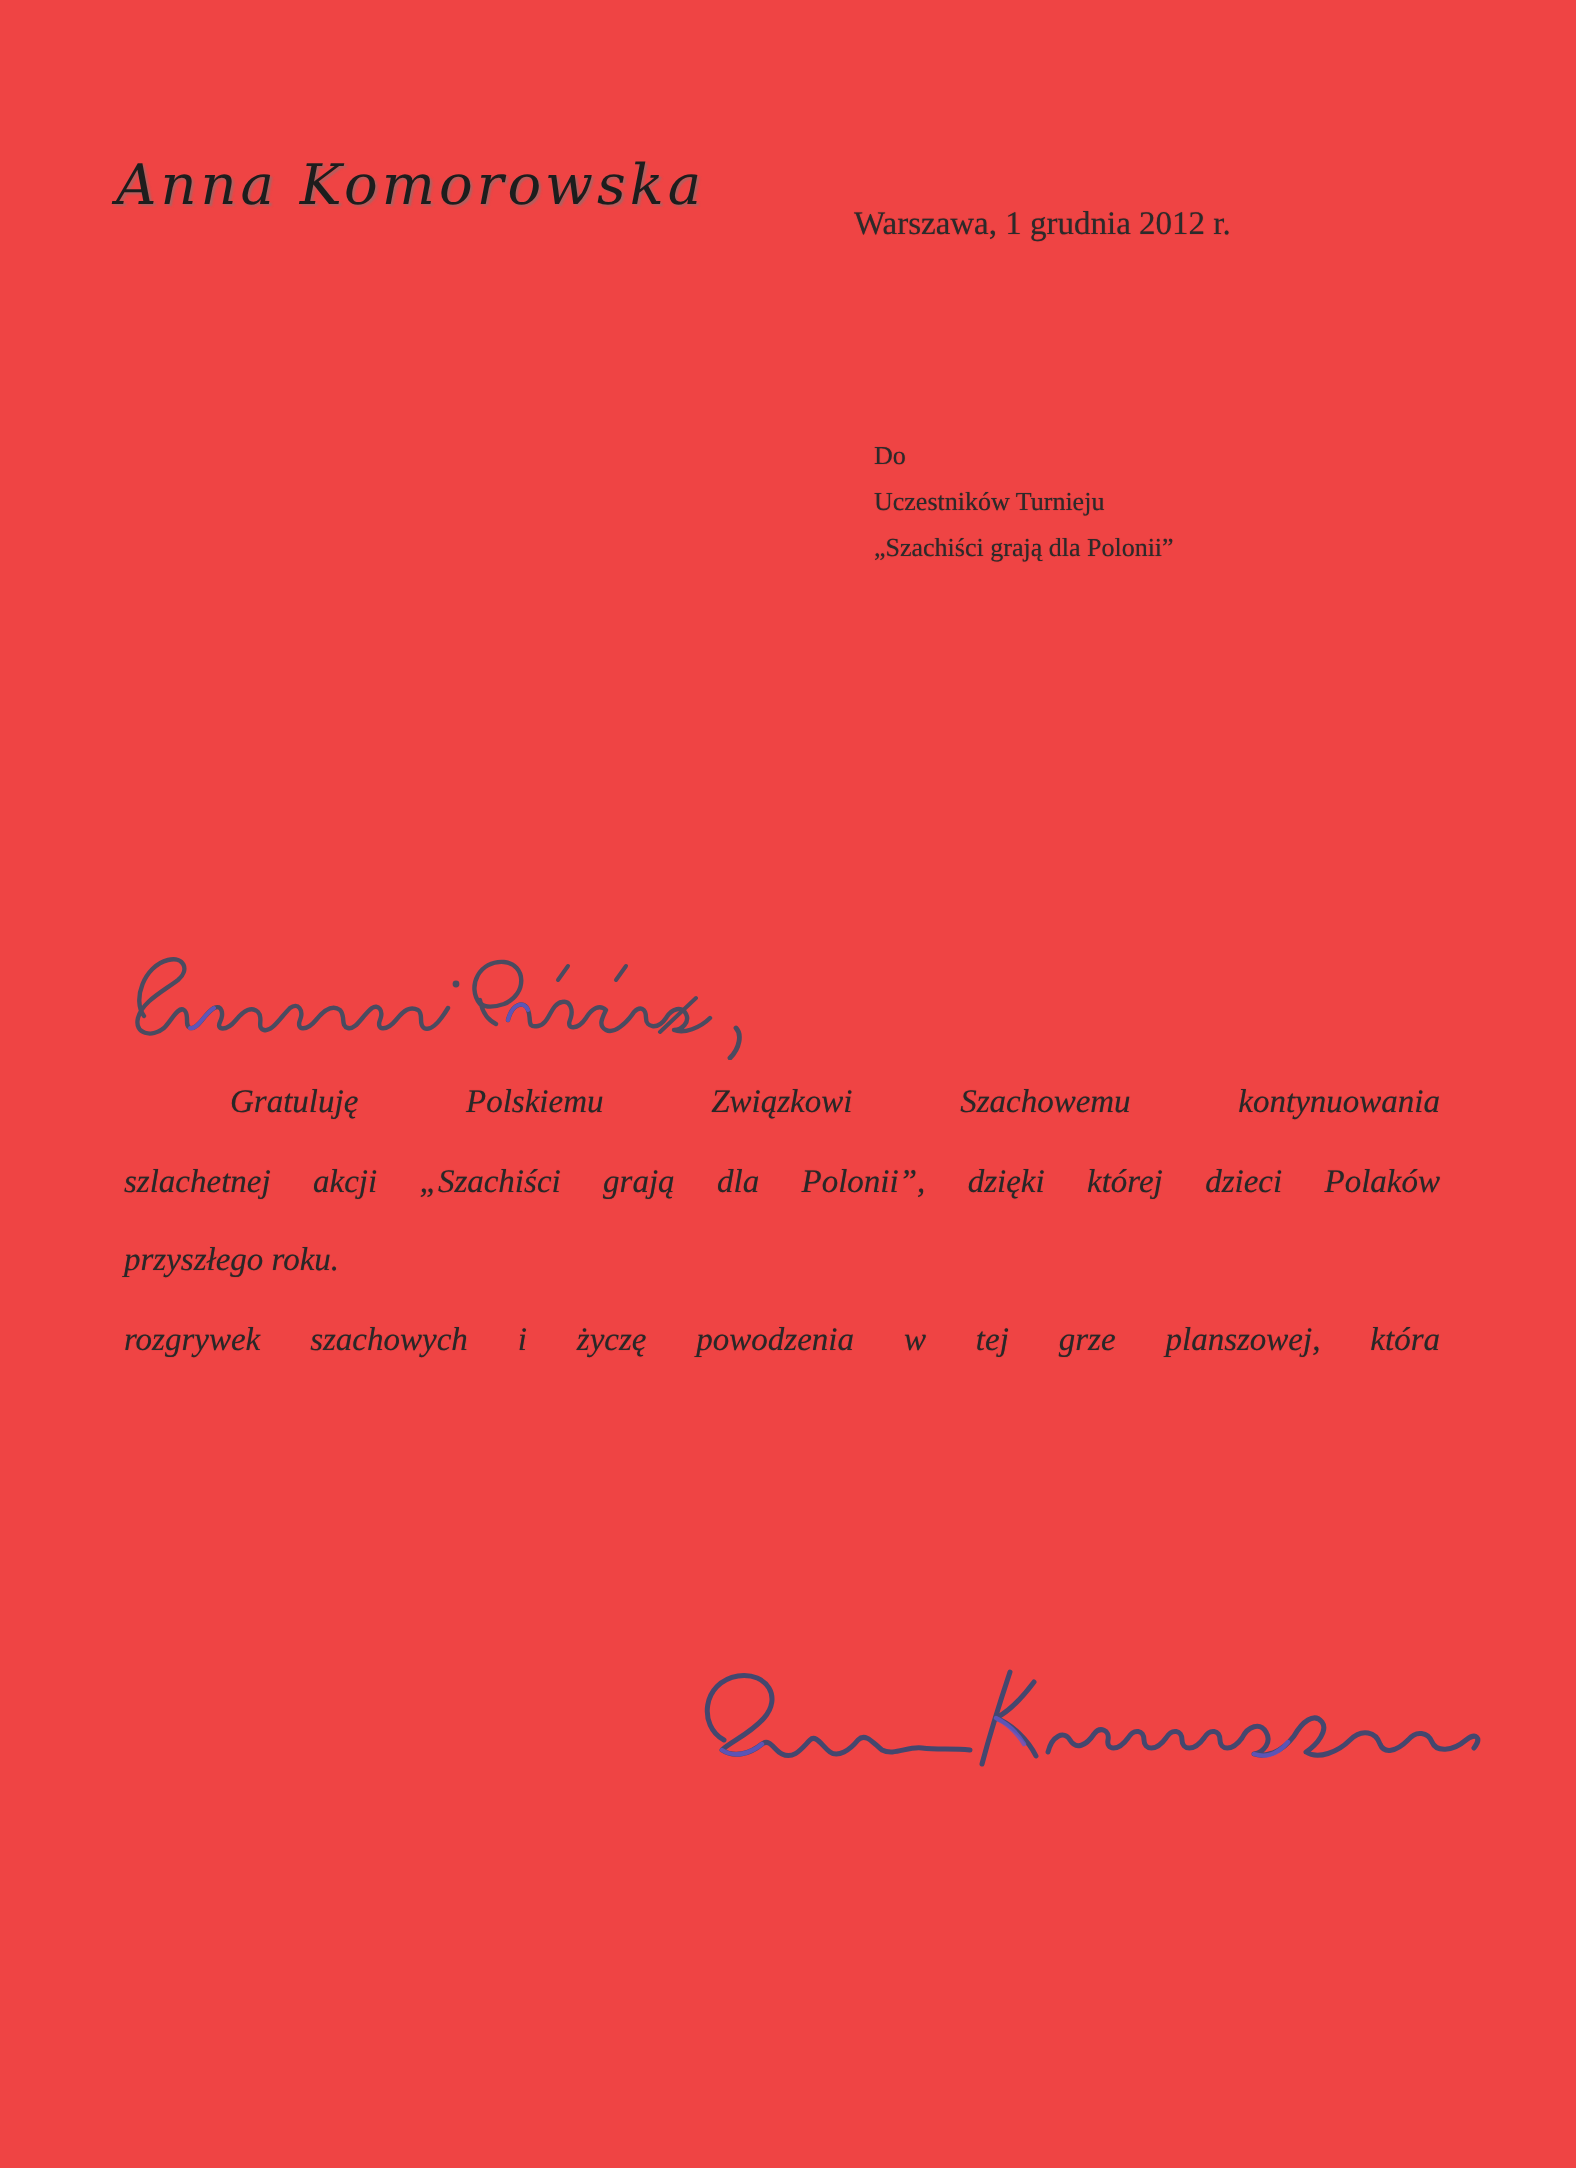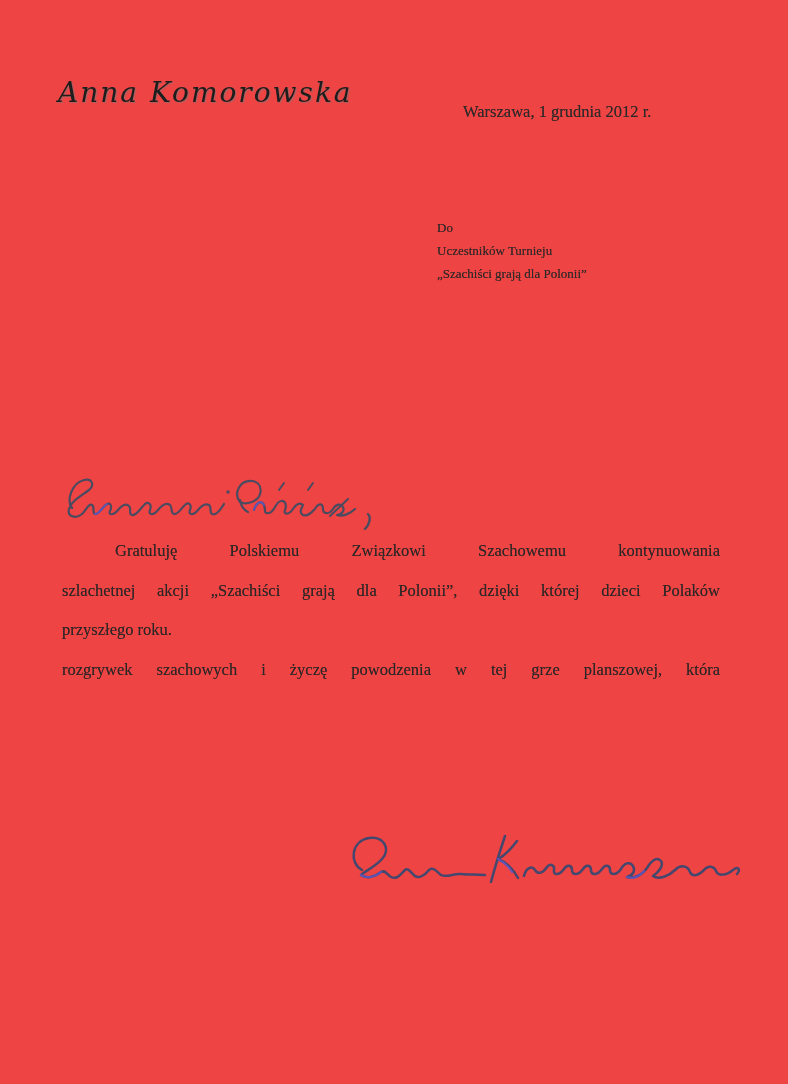--- a/index.html
+++ b/index.html
@@ -16,21 +16,21 @@
     position:absolute;left:58px;top:76px;
     font-family:"DejaVu Serif","Liberation Serif",serif;
     font-style:italic;
     font-size:28px;
     letter-spacing:2px;
     color:#1d1d1d;
     text-shadow:1.2px 1.2px 1px rgba(120,120,120,0.55);
     white-space:nowrap;
   }
   .dateline{
-    position:absolute;left:463px;top:102px;
+    position:absolute;left:427px;top:102px;
     font-size:16.5px;
     color:#2b2b2b;
     text-shadow:0 0 .5px rgba(0,0,0,.45);
     white-space:nowrap;
   }
   .recipient{
     position:absolute;left:437px;top:216px;
     font-size:13px;
     line-height:23px;
     color:#2b2b2b;
@@ -38,20 +38,21 @@
   }
   .salutation-svg{
     position:absolute;left:62px;top:472px;
   }
   .body-text{
     position:absolute;left:62px;top:531px;
     width:658px;
     font-size:16.5px;
     color:#282828;
     text-shadow:0 0 .5px rgba(0,0,0,.4);
+    font-style:italic;
   }
   .body-text p{margin:0;padding:0;}
   .bline{
     display:block;
     height:39.6px;
     line-height:39.6px;
     text-align:justify;
     text-align-last:justify;
     white-space:nowrap;
   }

